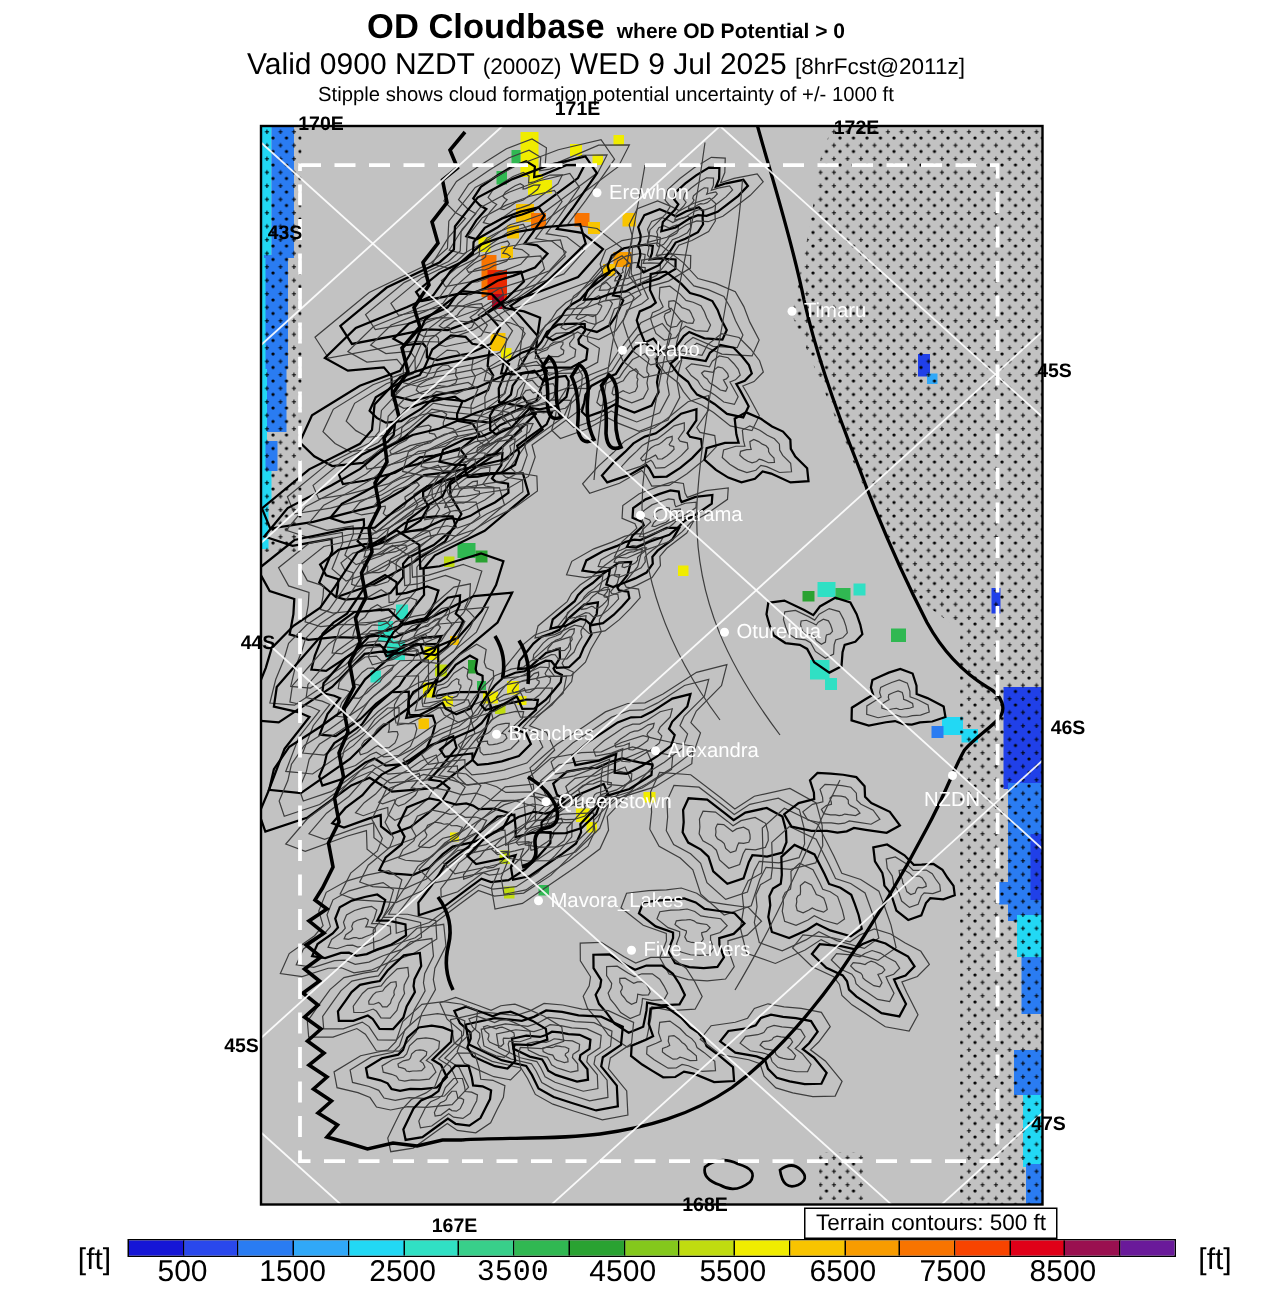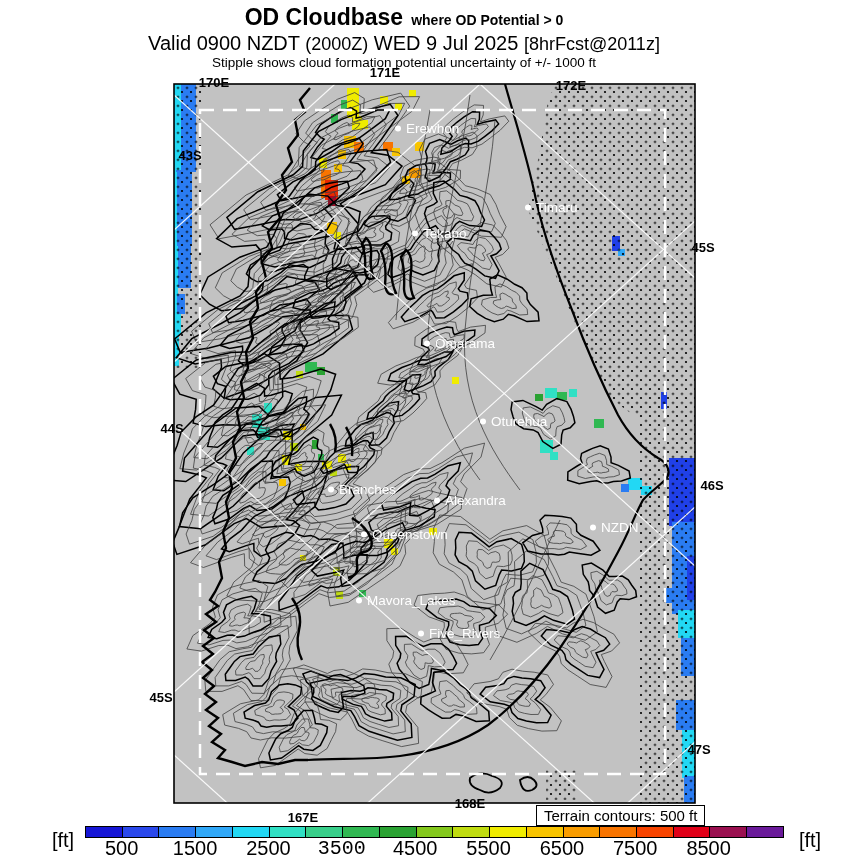--- a/index.html
+++ b/index.html
@@ -2,21 +2,21 @@
 <html><head>
 <meta charset="utf-8">
 <style>
   html,body{margin:0;padding:0}
   body{width:850px;height:860px;position:relative;background:#fff;
        font-family:"Liberation Sans",sans-serif;color:#000;overflow:hidden}
   #titles{position:absolute;left:0;top:5px;width:808px;text-align:center;line-height:1.12;z-index:4}
   .t1{font-size:23px;font-weight:bold}
   .t1 .qual{font-size:14px;margin-left:8px}
   .t2{font-size:20px;margin-top:1px}
-  .t2 .sm{font-size:18px}
+  .t2 .sm{font-size:15px}
   .t3{font-size:13.5px;margin-top:1px}
   .glabel{position:absolute;font-size:13px;font-weight:bold;transform:translate(-50%,-50%);
           z-index:5;white-space:nowrap}
   .place{position:absolute;display:flex;align-items:center;gap:5px;color:#fff;
          font-size:13.5px;transform:translateY(-50%);z-index:5;white-space:nowrap}
   .place .pdot{width:6px;height:6px;border-radius:50%;background:#fff;flex:0 0 auto}
   #terrainNote{position:absolute;left:536px;top:805px;border:1px solid #000;background:#fff;
          font-size:15px;padding:0 7px;line-height:19px;z-index:6;white-space:nowrap}
   #bar{position:absolute;left:85px;top:826px;width:697px;height:10px;display:flex;
        border:1px solid #000;z-index:4}
@@ -447,21 +447,21 @@
       <span>Alexandra</span>
     </div>
     <div class="place" style="left: 328px; top: 489px;">
       <span class="pdot"></span>
       <span>Branches</span>
     </div>
     <div class="place" style="left: 361px; top: 534px;">
       <span class="pdot"></span>
       <span>Queenstown</span>
     </div>
-    <div class="place" style="left: 590px; top: 527px;">
+    <div class="place" style="left: 616px; top: 527px; flex-direction: column;">
       <span class="pdot"></span>
       <span>NZDN</span>
     </div>
     <div class="place" style="left: 356px; top: 600px;">
       <span class="pdot"></span>
       <span>Mavora_Lakes</span>
     </div>
     <div class="place" style="left: 418px; top: 633px;">
       <span class="pdot"></span>
       <span>Five_Rivers</span>

